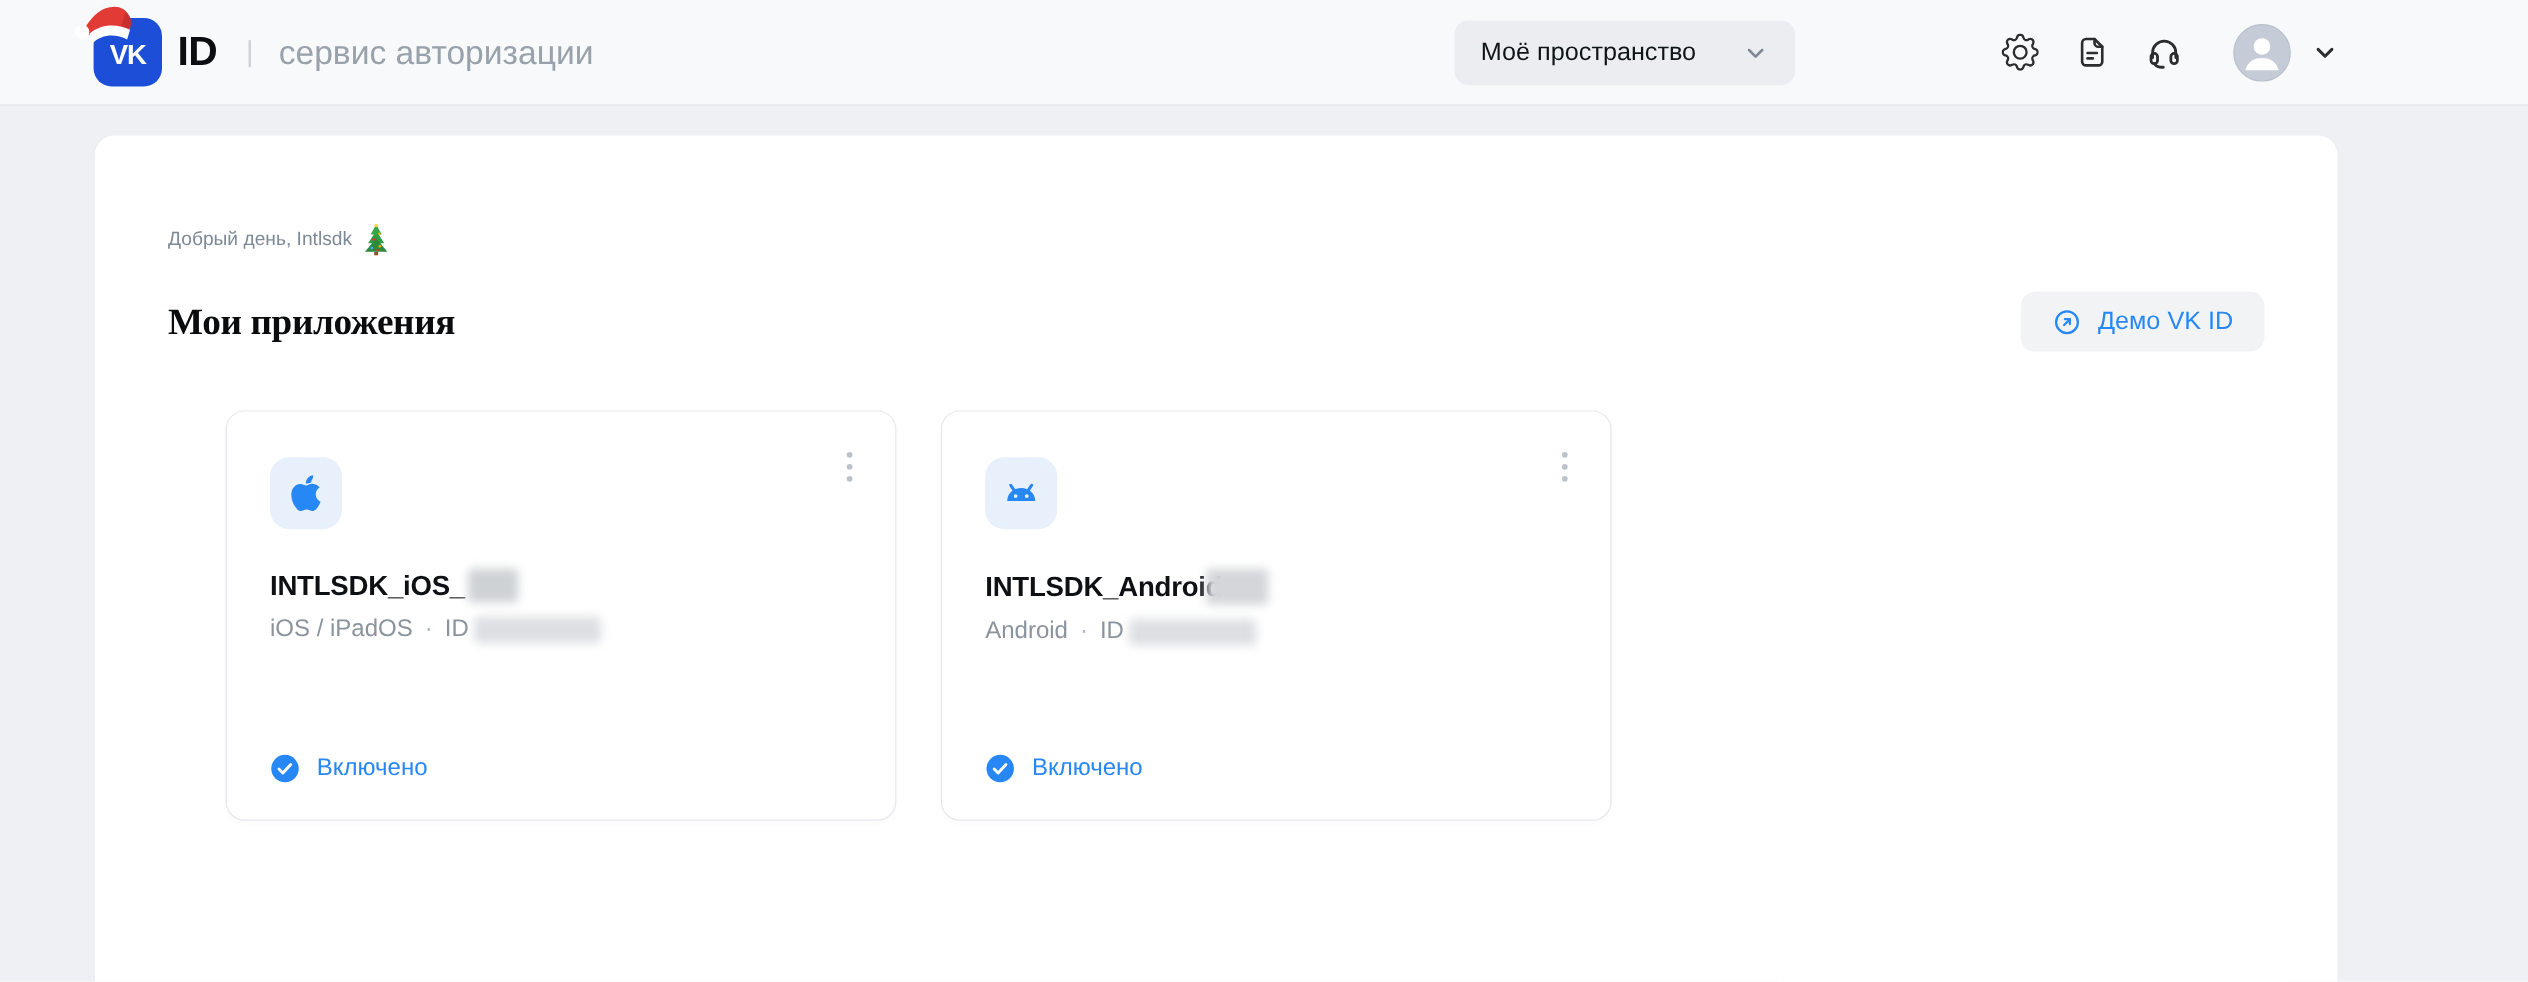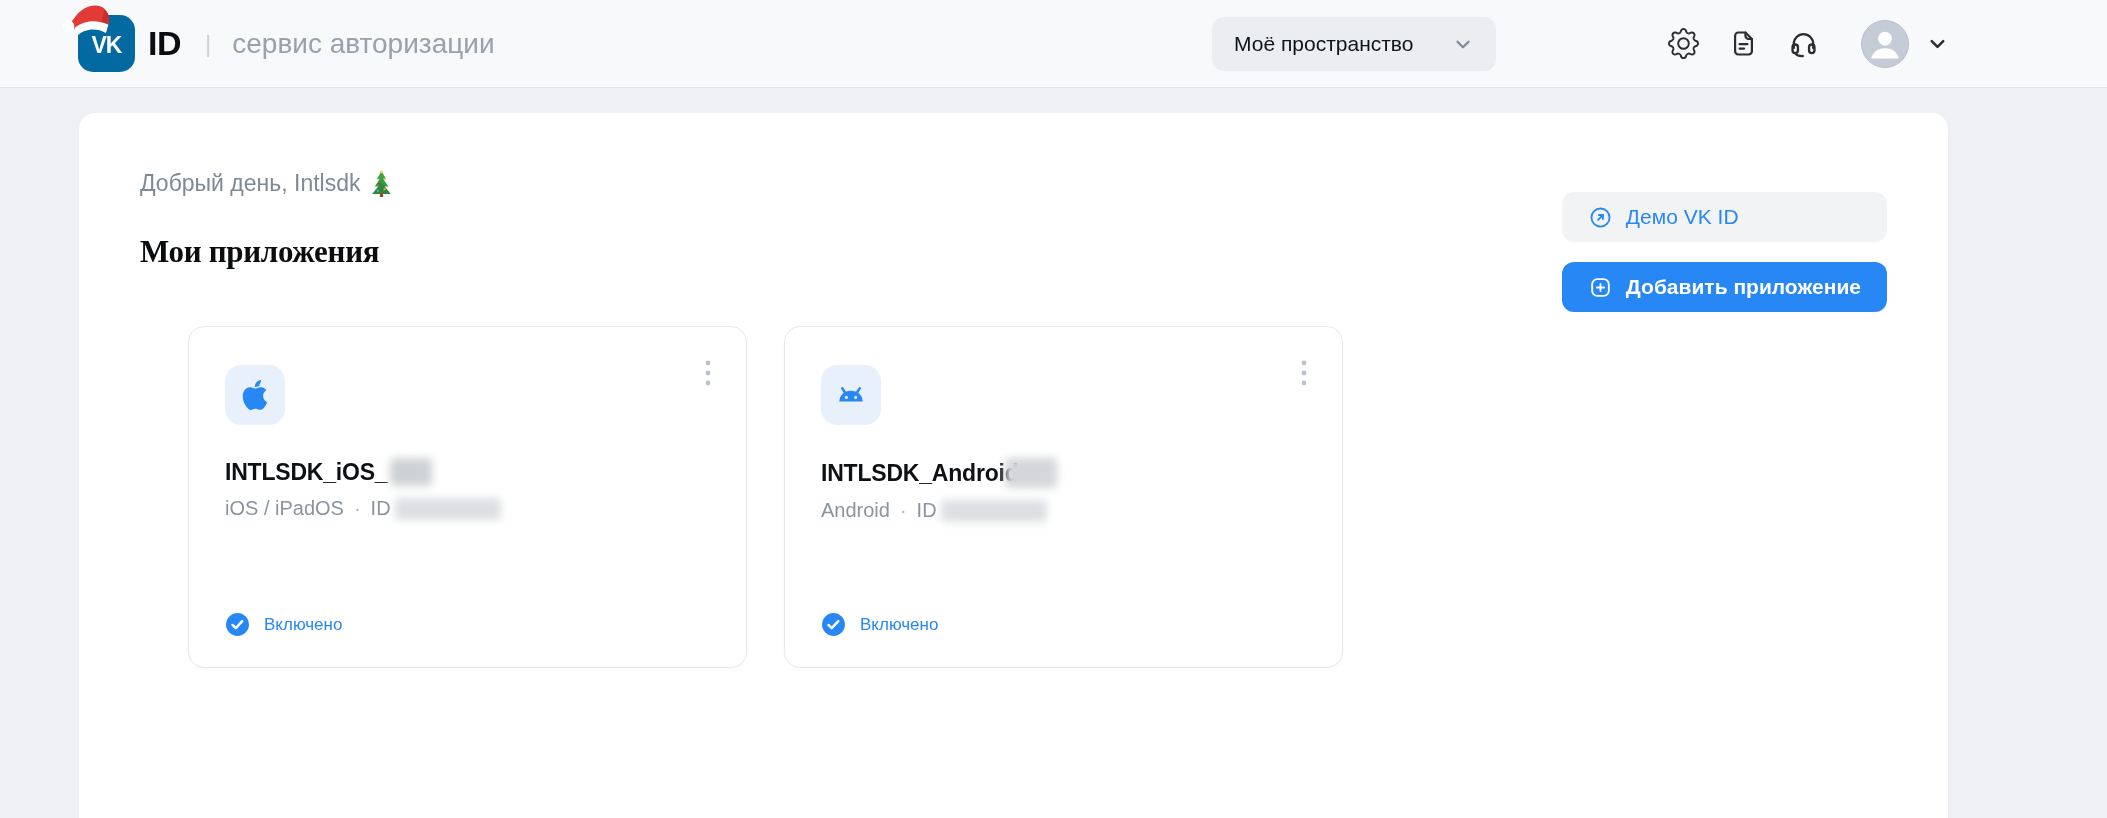--- a/index.html
+++ b/index.html
@@ -14,21 +14,21 @@
 
   
   .topbar{
     position:absolute;top:0;left:0;right:0;height:88px;
     background:#f7f9fa;border-bottom:1px solid #e2e4e8;
     display:flex;align-items:center;
     padding:0 158px 0 78px;box-sizing:border-box;
   }
   .logo{display:flex;align-items:center;cursor:pointer;}
   .vk-badge{
-    width:57px;height:57px;border-radius:15px;background:#0369a1;
+    width:57px;height:57px;border-radius:15px;background:#1d4ed8;
     display:flex;align-items:center;justify-content:center;position:relative;
     flex:0 0 auto;
   }
   .vk-mono{color:#fff;font-weight:700;font-size:23px;letter-spacing:-1px;margin-top:3px;}
   .santa-hat{position:absolute;left:-17px;top:-17px;width:60px;height:44px;transform:rotate(-4deg);}
   .logo-id{font-size:34px;font-weight:700;color:#0b0d10;margin-left:13px;letter-spacing:-.5px;}
   .logo-sep{color:#ccd1d7;font-size:24px;margin:0 21px 0 24px;font-weight:300;}
   .tagline{color:#99a1ab;font-size:28px;}
 
   .topbar-right{margin-left:auto;display:flex;align-items:center;}
@@ -51,21 +51,21 @@
   }
   .acct-chev{border:none;background:transparent;margin-left:17px;padding:0;cursor:pointer;display:flex;}
 
   
   .panel{
     position:absolute;left:79px;top:113px;width:1869px;height:760px;
     background:#ffffff;border-radius:16px;
     box-shadow:0 1px 2px rgba(0,0,0,.03);
     box-sizing:border-box;padding:57px 61px 0 61px;
   }
-  .greeting{display:flex;align-items:center;color:#7e8a96;font-size:23px;}
+  .greeting{display:flex;align-items:center;color:#7e8a96;font-size:16px;margin-top:16px;}
   .greeting svg{margin-left:9px;}
 
   .section-head{display:flex;align-items:center;margin-top:30px;height:50px;}
   .section-head h1{margin:0;font-size:31px;font-weight:700;color:#0a0c0e;letter-spacing:-.3px;font-family:Liberation Serif, serif;}
   .actions{margin-left:auto;display:flex;gap:20px;flex-direction:column;}
   .btn{
     height:50px;border:none;border-radius:12px;display:flex;align-items:center;gap:13px;
     padding:0 26px;font-size:21px;cursor:pointer;font-family:inherit;white-space:nowrap;
   }
   .btn-demo{background:#f2f3f5;color:#2787F5;font-weight:500;}
@@ -88,21 +88,21 @@
     padding:8px;cursor:pointer;display:flex;
   }
   .app-name{margin-top:33px;display:flex;align-items:center;font-size:23px;font-weight:600;color:#0e1013;letter-spacing:-.2px;}
   .app-meta{margin-top:11px;display:flex;align-items:center;font-size:20px;color:#8b949e;}
   .app-meta .dot{margin:0 10px;color:#aab1b9;}
   .blur{border-radius:4px;filter:blur(4px);}
   .chip-name-a{width:42px;height:28px;background:#cfd2d5;margin-left:3px;}
   .chip-name-b{width:52px;height:30px;background:#d4d6d9;margin-left:-14px;position:relative;z-index:1;}
   .chip-id{width:106px;height:22px;background:#dddfe2;margin-left:4px;}
   .app-status{margin-top:auto;display:flex;align-items:center;gap:14px;}
-  .app-status span{font-size:17px;color:#2787F5;font-weight:500;}
+  .app-status span{font-size:20px;color:#2787F5;font-weight:500;}
 </style>
 </head>
 <body>
 
 <div id="app">
 
   <header class="topbar">
     <div class="logo">
       <div class="vk-badge">
         <svg class="santa-hat" viewBox="0 0 60 44">
@@ -189,28 +189,20 @@
       <h1>Мои приложения</h1>
       <div class="actions">
         <button class="btn btn-demo">
           <svg width="25" height="25" viewBox="0 0 24 24" fill="none" stroke="#2787F5" stroke-width="1.8" stroke-linecap="round" stroke-linejoin="round">
             <circle cx="12" cy="12" r="8.7"></circle>
             <path d="M9.7 14.3l4.5-4.5"></path>
             <path d="M10.4 9.6h3.9v3.9"></path>
           </svg>
           <span>Демо VK ID</span>
         </button>
-        <button class="btn btn-add">
-          <svg width="25" height="25" viewBox="0 0 24 24" fill="none" stroke="#ffffff" stroke-width="1.8" stroke-linecap="round" stroke-linejoin="round">
-            <rect x="4" y="4" width="16" height="16" rx="5"></rect>
-            <path d="M12 8.6v6.8"></path>
-              <path d="M8.6 12h6.8"></path>
-          </svg>
-          <span>Добавить приложение</span>
-        </button>
       </div>
     </div>
 
     <div class="cards">
 
       <article class="card">
         <div class="app-icon">
           <svg width="34" height="34" viewBox="0 0 24 24" fill="#2787F5">
             <path d="M12.152 6.896c-.948 0-2.415-1.078-3.96-1.04-2.04.027-3.91 1.183-4.961 3.014-2.117 3.675-.546 9.103 1.519 12.09 1.013 1.454 2.208 3.09 3.792 3.039 1.52-.065 2.09-.987 3.935-.987 1.831 0 2.35.987 3.96.948 1.637-.026 2.676-1.48 3.676-2.948 1.156-1.688 1.636-3.325 1.662-3.415-.039-.013-3.182-1.221-3.22-4.857-.026-3.04 2.48-4.494 2.597-4.559-1.429-2.09-3.623-2.324-4.39-2.376-2-.156-3.675 1.09-4.61 1.09zM15.53 3.83c.843-1.012 1.4-2.427 1.245-3.83-1.207.052-2.662.805-3.532 1.818-.78.896-1.454 2.338-1.273 3.714 1.338.104 2.715-.688 3.559-.702" transform="scale(0.88) translate(1.6,1.6)"></path>
           </svg>

